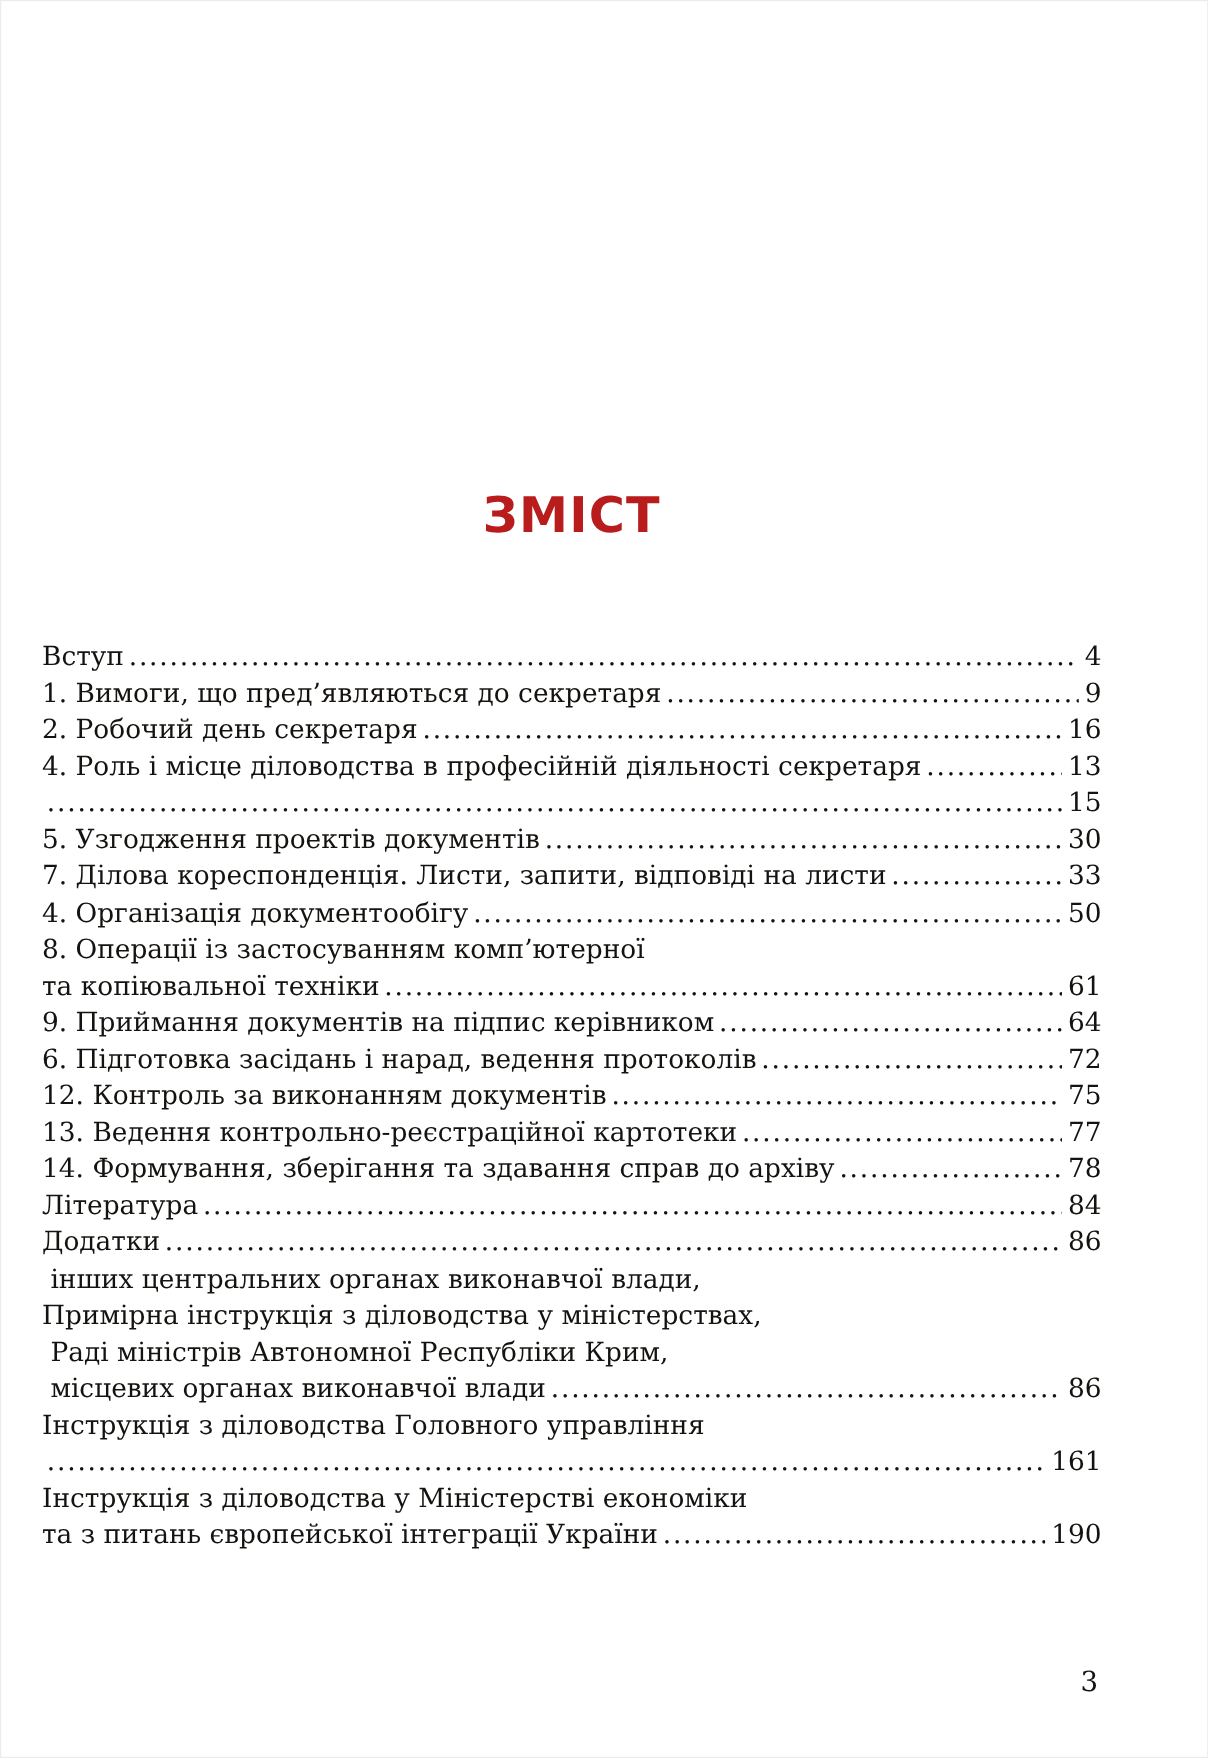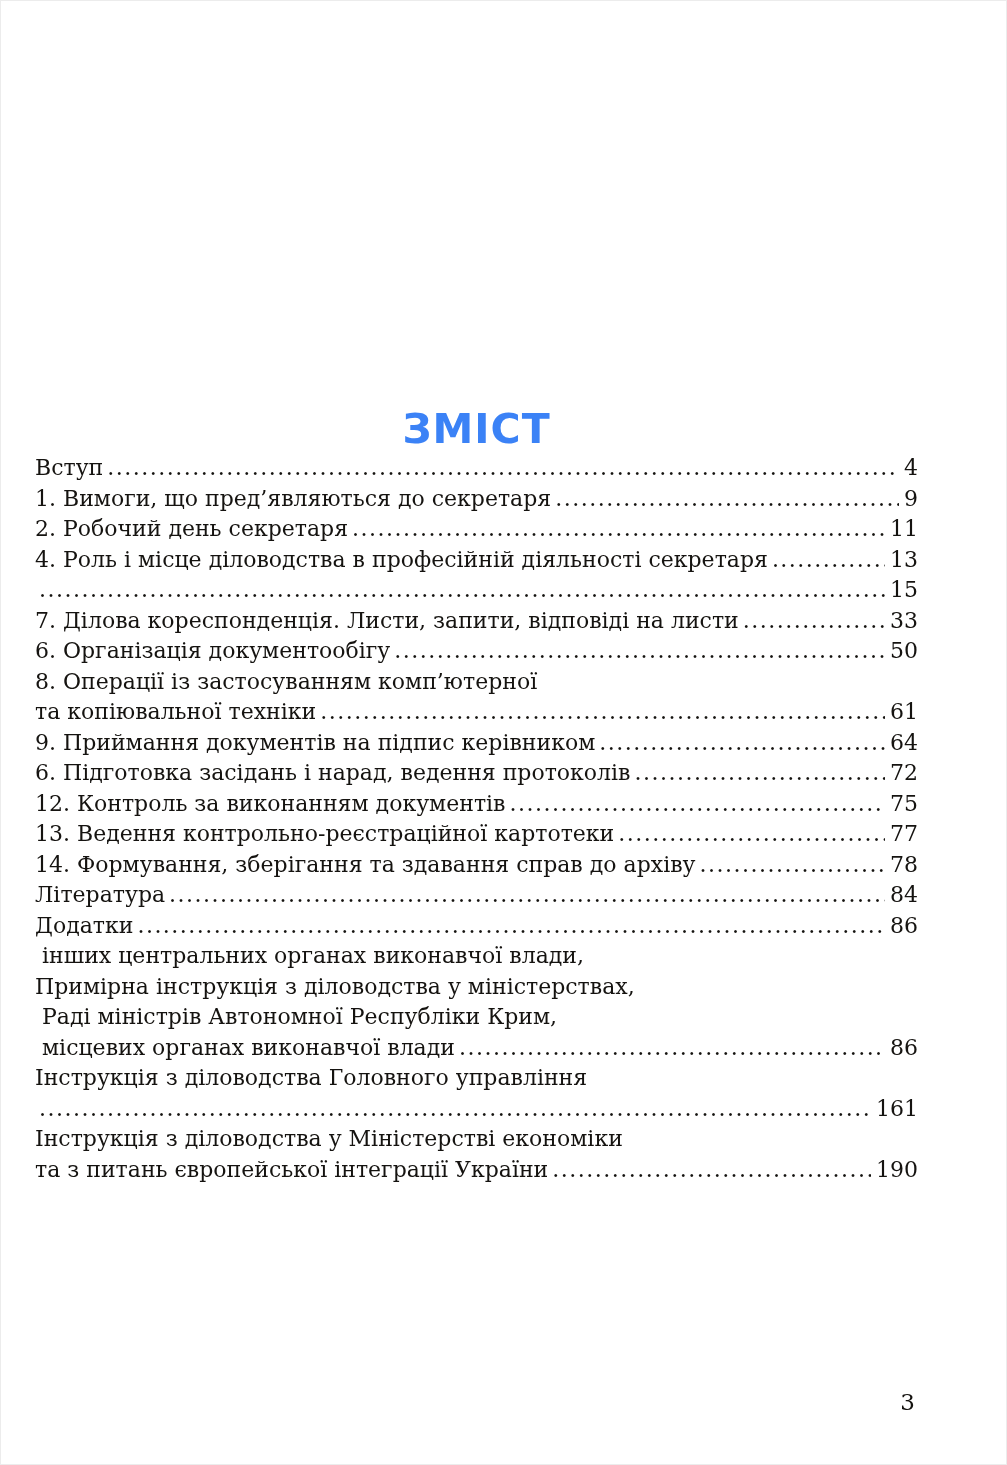--- a/index.html
+++ b/index.html
@@ -17,23 +17,24 @@
     height: 100%;
     padding: 404px 88px 0 34px;
     border: 1px solid #ececec;
   }
   .title {
     text-align: center;
     font-family: "DejaVu Sans", sans-serif;
     font-weight: 700;
     font-size: 41px;
     letter-spacing: 1px;
-    color: #3b82f6;
+    color: #b91c1c;
   }
   .toc {
+    margin-top: 80px;
     font-size: 22px;
     line-height: 30.5px;
   }
   .line {
     white-space: pre-wrap;
   }
   .lastline {
     display: flex;
     align-items: baseline;
   }
@@ -82,51 +83,58 @@
       <span class="text">1. Вимоги, що пред’являються до секретаря</span>
       <span class="dots"></span>
       <span class="pagenum">9</span>
     </div>
   </div>
 
   <div class="entry">
     <div class="lastline">
       <span class="text">2. Робочий день секретаря</span>
       <span class="dots"></span>
-      <span class="pagenum">11</span>
+      <span class="pagenum">16</span>
     </div>
   </div>
 
   <div class="entry">
     <div class="lastline">
       <span class="text">4. Роль і місце діловодства в професійній діяльності секретаря</span>
       <span class="dots"></span>
       <span class="pagenum">13</span>
     </div>
   </div>
 
   <div class="entry">
     <div class="lastline">
       <span class="dots"></span>
       <span class="pagenum">15</span>
     </div>
   </div>
 
+  <div class="entry">
+    <div class="lastline">
+      <span class="text">5. Узгодження проектів документів</span>
+      <span class="dots"></span>
+      <span class="pagenum">30</span>
+    </div>
+  </div>
 
   <div class="entry">
     <div class="lastline">
       <span class="text">7. Ділова кореспонденція. Листи, запити, відповіді на листи</span>
       <span class="dots"></span>
       <span class="pagenum">33</span>
     </div>
   </div>
 
   <div class="entry">
     <div class="lastline">
-      <span class="text">6. Організація документообігу</span>
+      <span class="text">4. Організація документообігу</span>
       <span class="dots"></span>
       <span class="pagenum">50</span>
     </div>
   </div>
 
   <div class="entry">
     <div class="line">8. Операції із застосуванням комп’ютерної</div>
         <div class="lastline">
       <span class="text">та копіювальної техніки</span>
       <span class="dots"></span>

